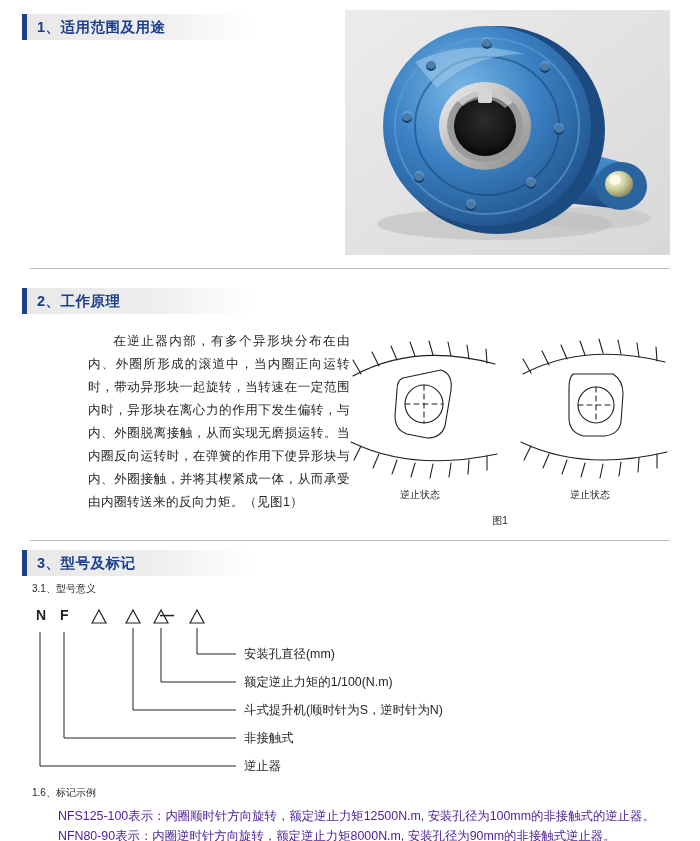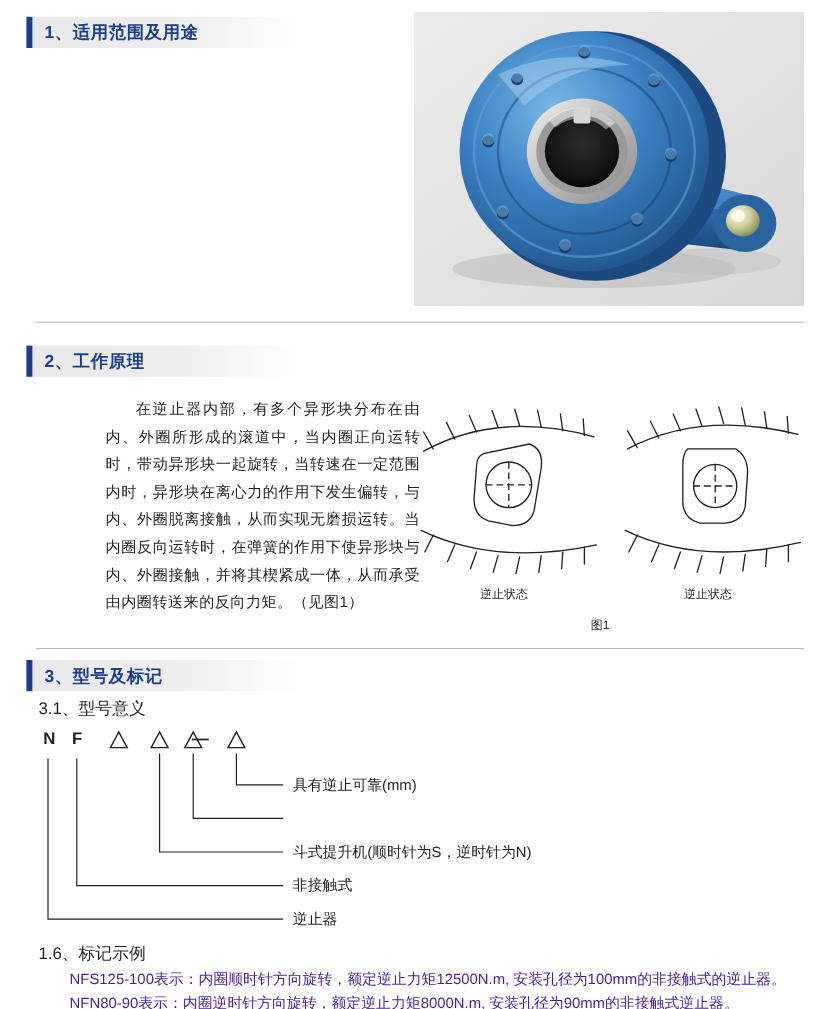--- a/index.html
+++ b/index.html
@@ -85,21 +85,21 @@
   }
   .code-char {
     position: absolute;
     font-size: 14px;
     font-weight: bold;
     color: #231f20;
   }
 
   .subhead {
     position: absolute;
-    font-size: 14px;
+    font-size: 10px;
     color: #231f20;
   }
   .examp {
     position: absolute;
     font-size: 12.4px;
     color: #4c1d95;
     white-space: nowrap;
   }
 </style>
 </head>
@@ -296,21 +296,22 @@
       <path d="M125 8 L125 62 L200 62"></path>
 
       <path d="M97 8 L97 90 L200 90"></path>
 
       <path d="M28 12 L28 118 L200 118"></path>
 
       <path d="M4 12 L4 146 L200 146"></path>
     </g>
   </svg>
 
-  <div class="label" style="left:244px; top:646px;">具有逆止可靠(mm)</div>
+  <div class="label" style="left:244px; top:646px;">安装孔直径(mm)</div>
+  <div class="label" style="left:244px; top:674px;">额定逆止力矩的1/100(N.m)</div>
   <div class="label" style="left:244px; top:702px;">斗式提升机(顺时针为S，逆时针为N)</div>
   <div class="label" style="left:244px; top:730px;">非接触式</div>
   <div class="label" style="left:244px; top:758px;">逆止器</div>
 
   <div class="subhead" style="left:32px; top:786px;">1.6、标记示例</div>
 
   <div class="examp" style="left:58px; top:808px;">NFS125-100表示：内圈顺时针方向旋转，额定逆止力矩12500N.m, 安装孔径为100mm的非接触式的逆止器。</div>
   <div class="examp" style="left:58px; top:828px;">NFN80-90表示：内圈逆时针方向旋转，额定逆止力矩8000N.m, 安装孔径为90mm的非接触式逆止器。</div>
 
 </div>

